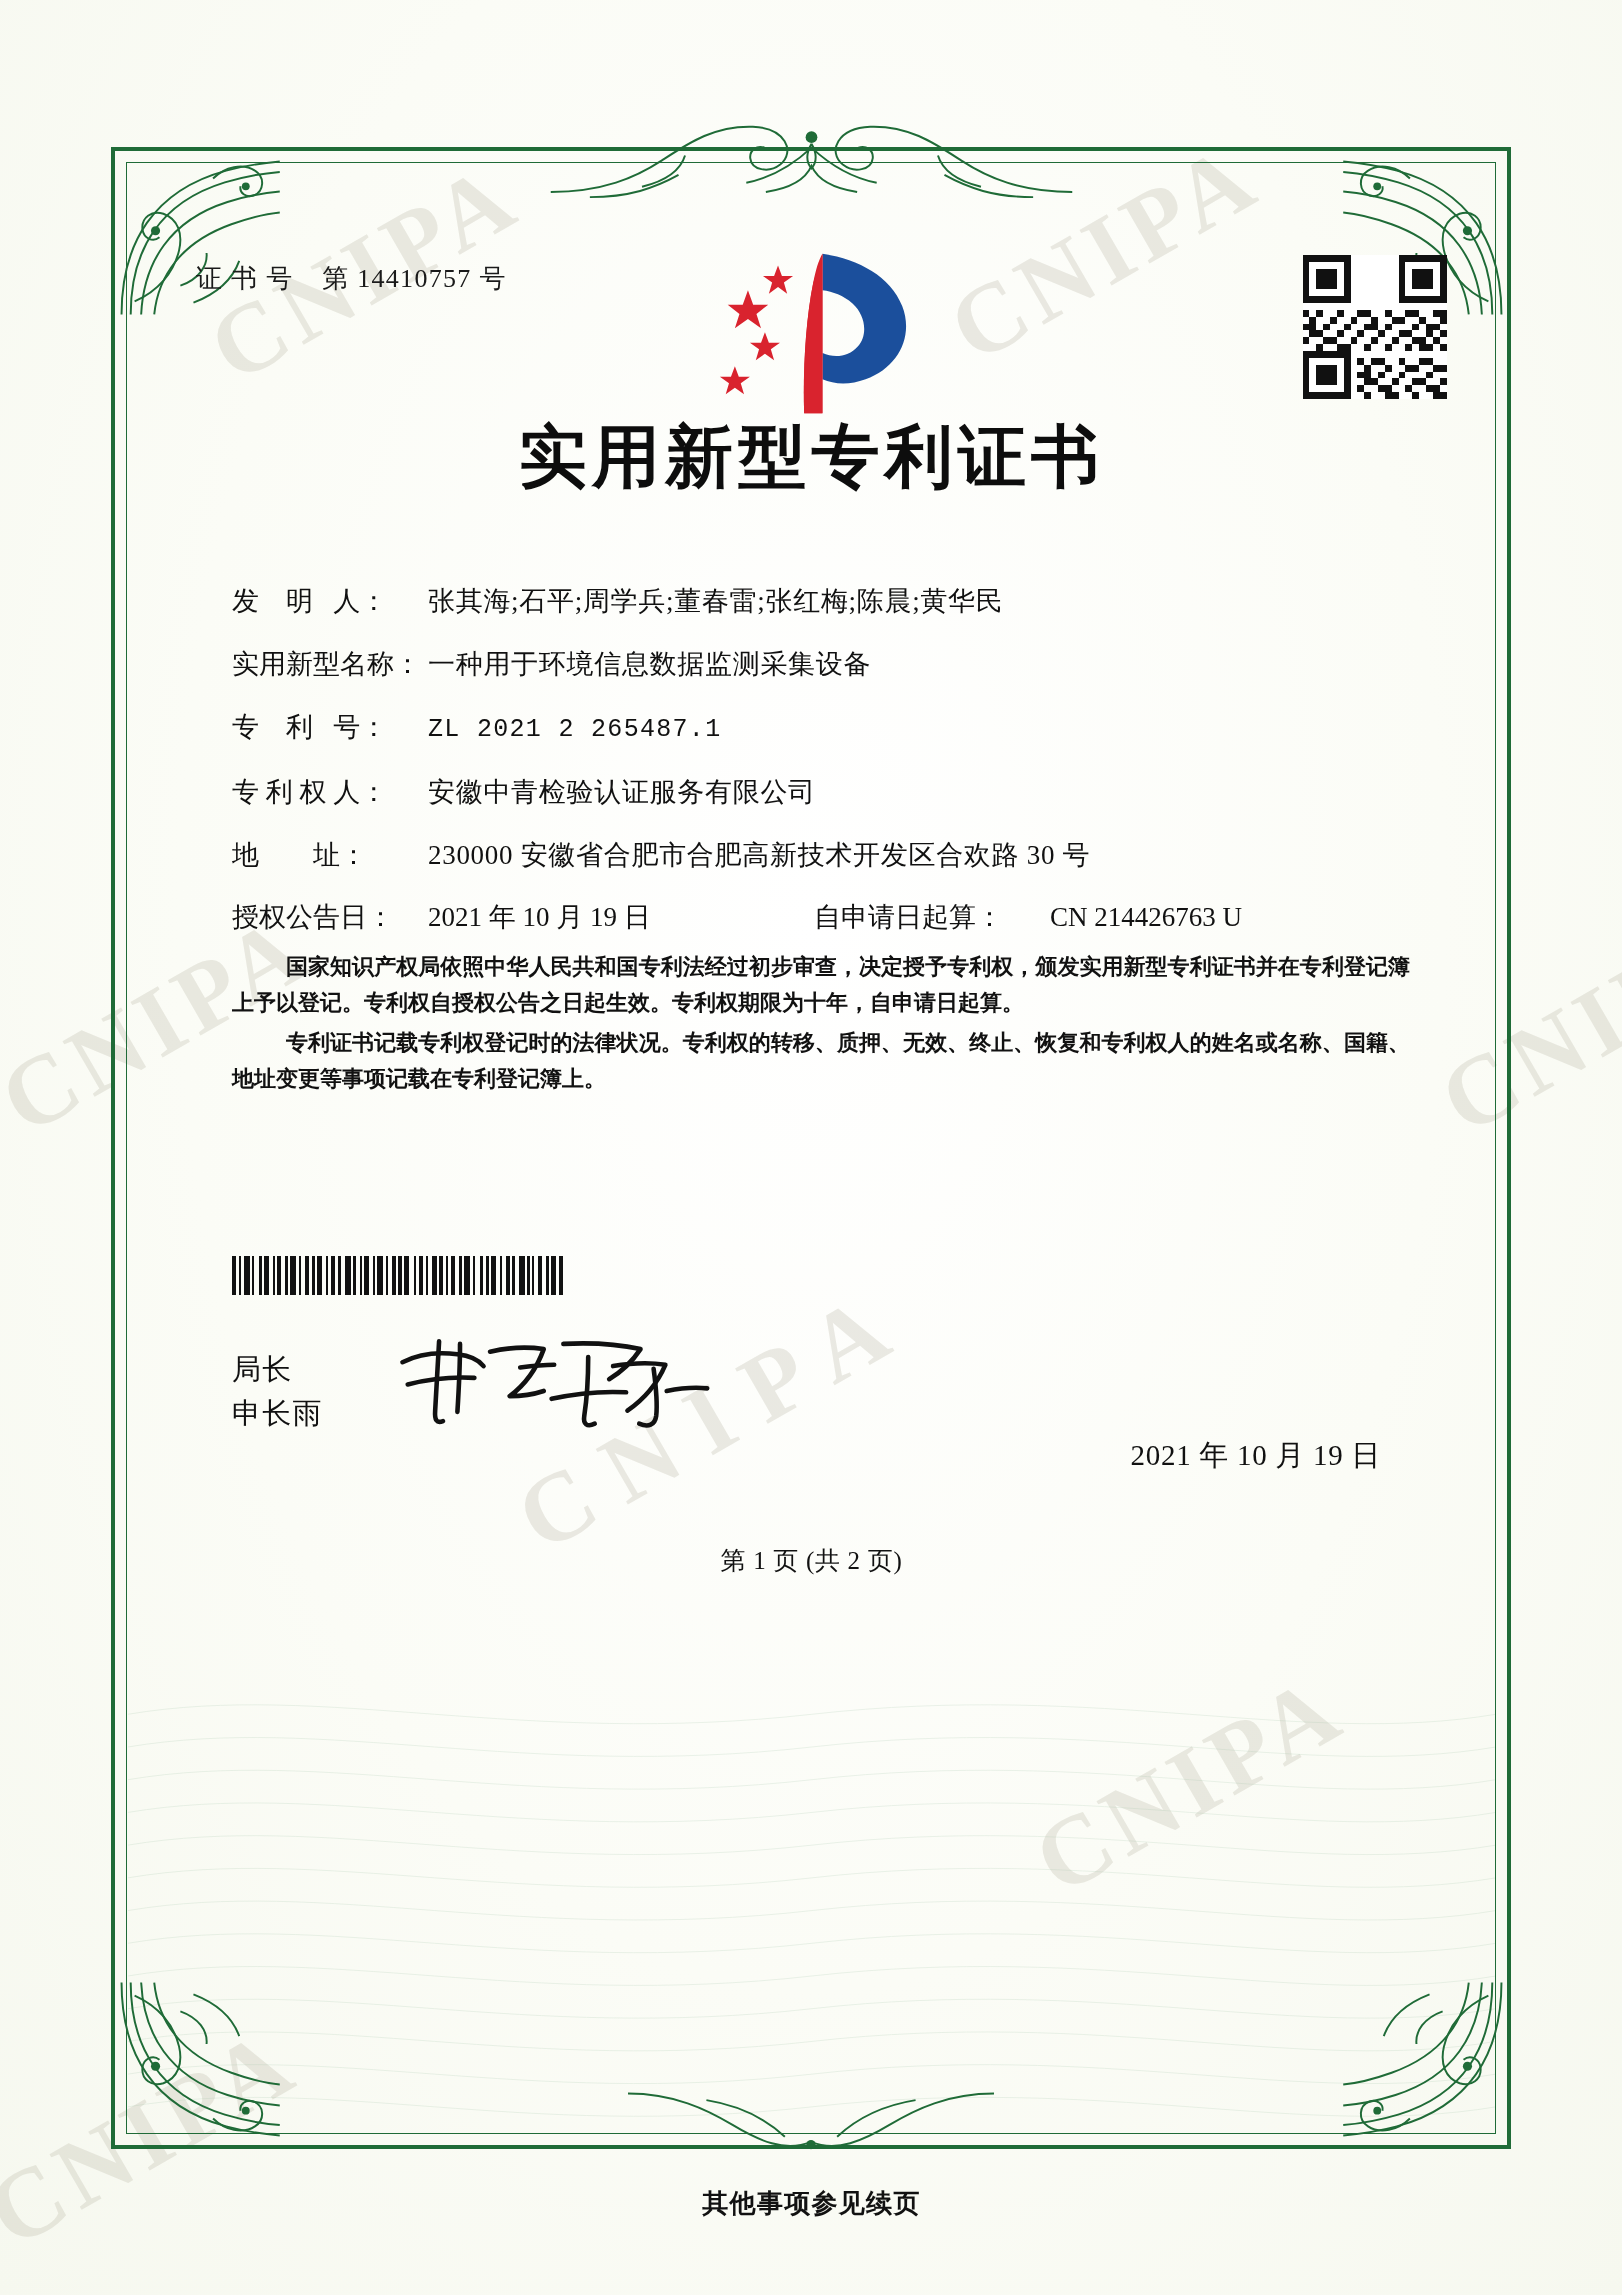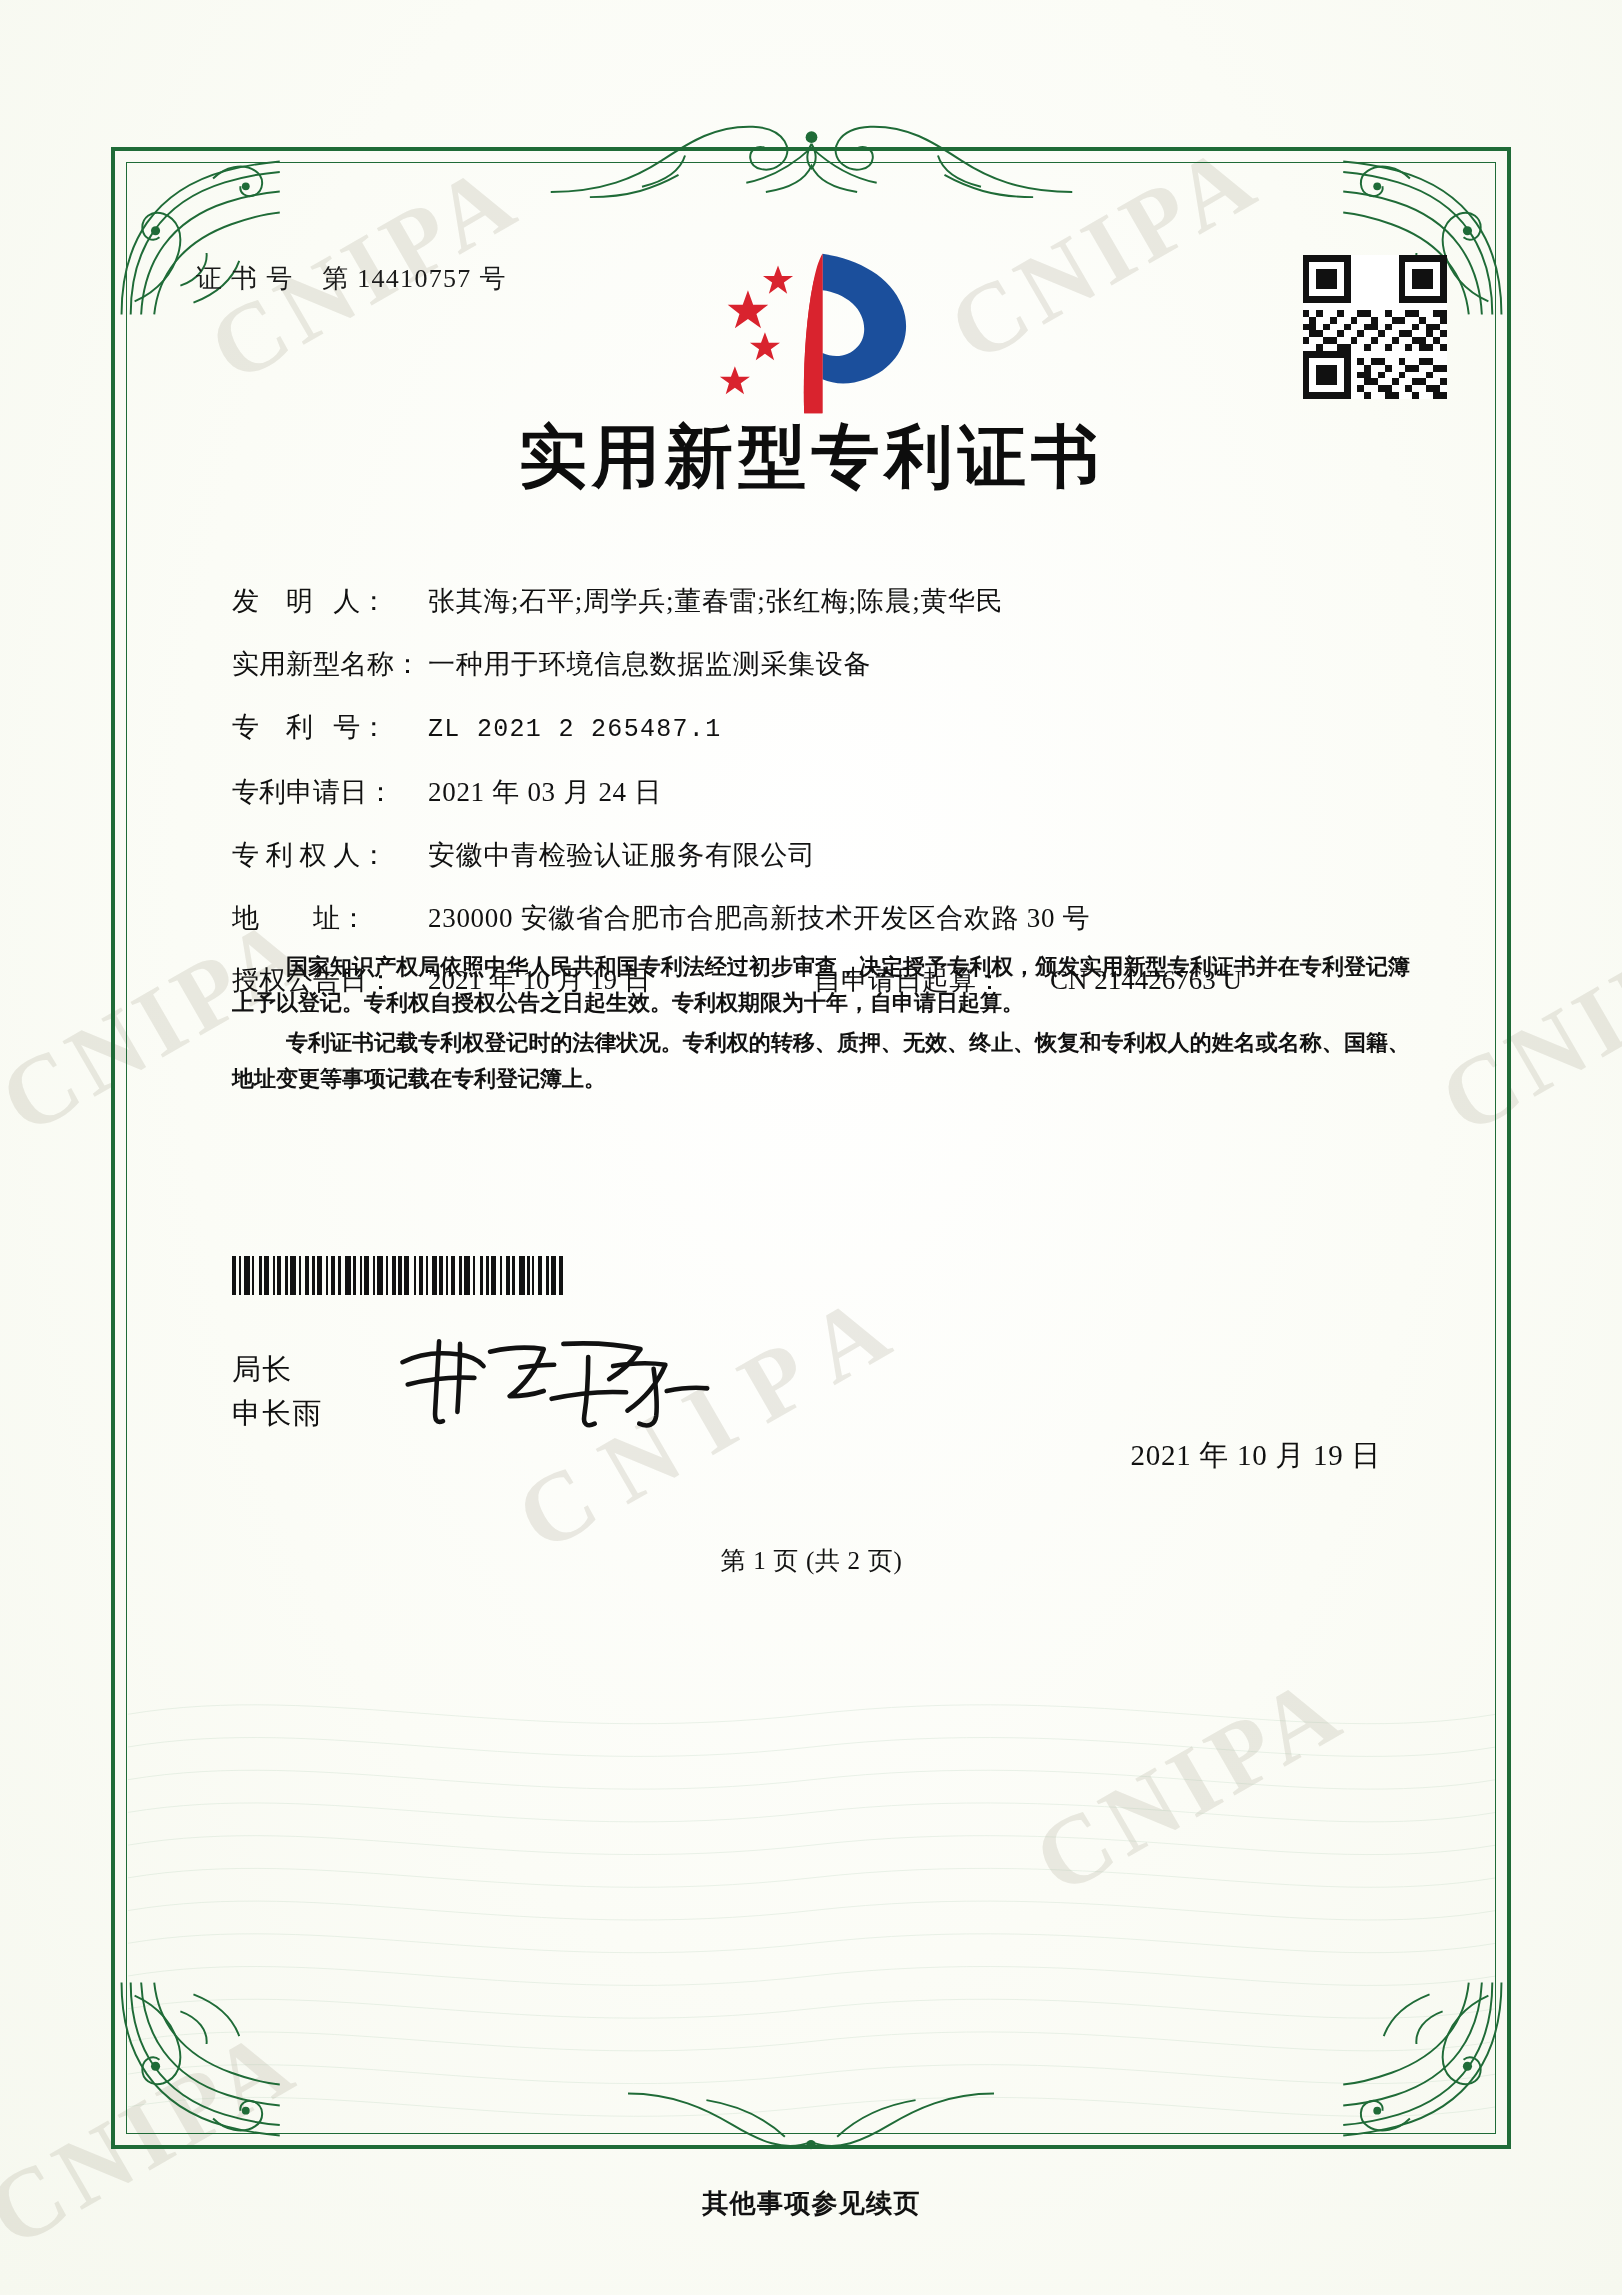--- a/index.html
+++ b/index.html
@@ -533,24 +533,20 @@
       </div>
       <div class="field-row">
         <div class="f-label">实用新型名称：</div>
         <div class="f-value">一种用于环境信息数据监测采集设备</div>
       </div>
       <div class="field-row">
         <div class="f-label">专    利   号：</div>
         <div class="f-value mono">ZL 2021 2 265487.1</div>
       </div>
       <div class="field-row">
-        <div class="f-label">专利申请日：</div>
-        <div class="f-value">2021 年 03 月 24 日</div>
-      </div>
-      <div class="field-row">
         <div class="f-label">专 利 权 人：</div>
         <div class="f-value">安徽中青检验认证服务有限公司</div>
       </div>
       <div class="field-row">
         <div class="f-label">地        址：</div>
         <div class="f-value">230000 安徽省合肥市合肥高新技术开发区合欢路 30 号</div>
       </div>
       <div class="row-inline">
         <div class="seg1">授权公告日：</div>
         <div class="seg2">2021 年 10 月 19 日</div>

